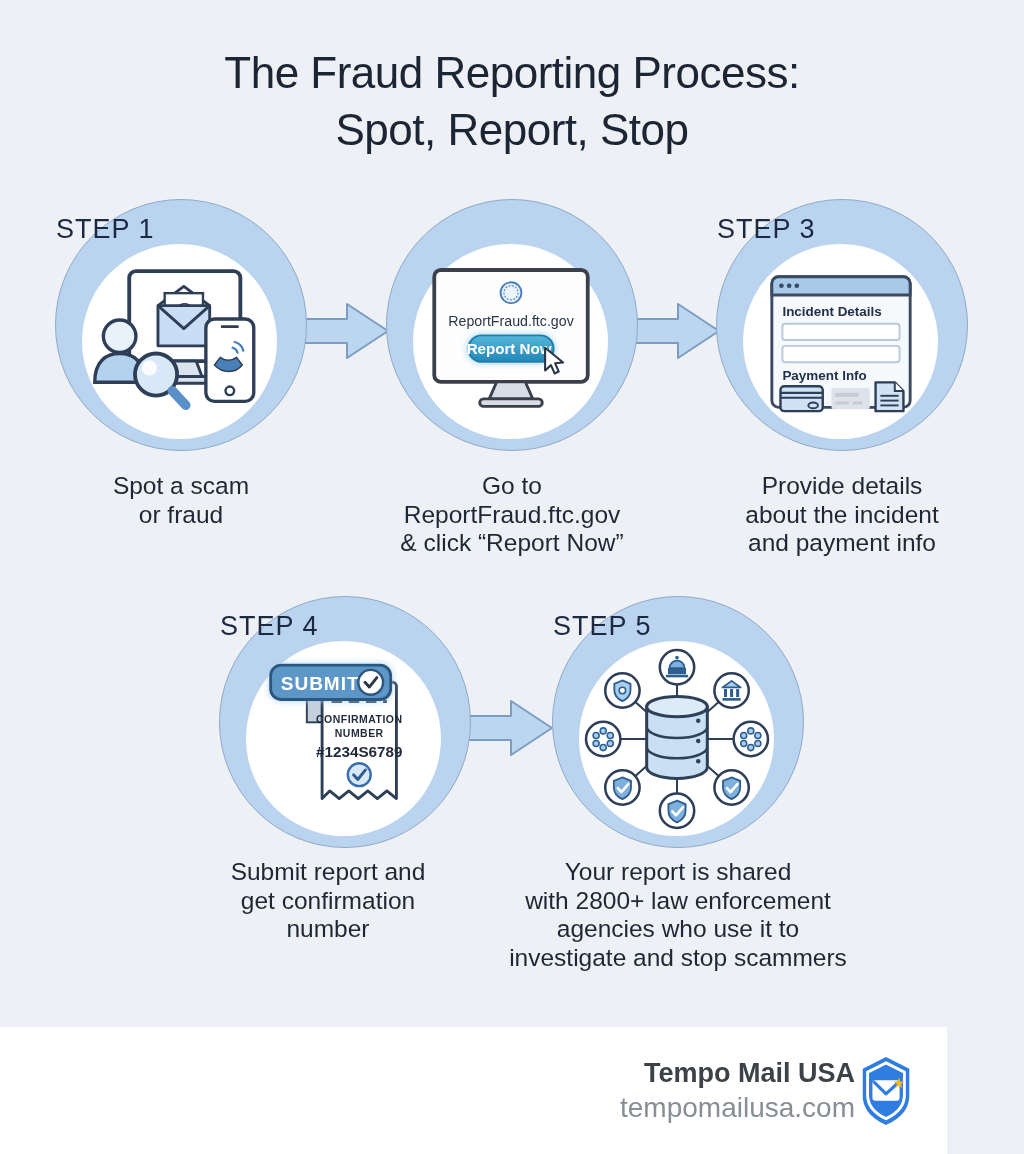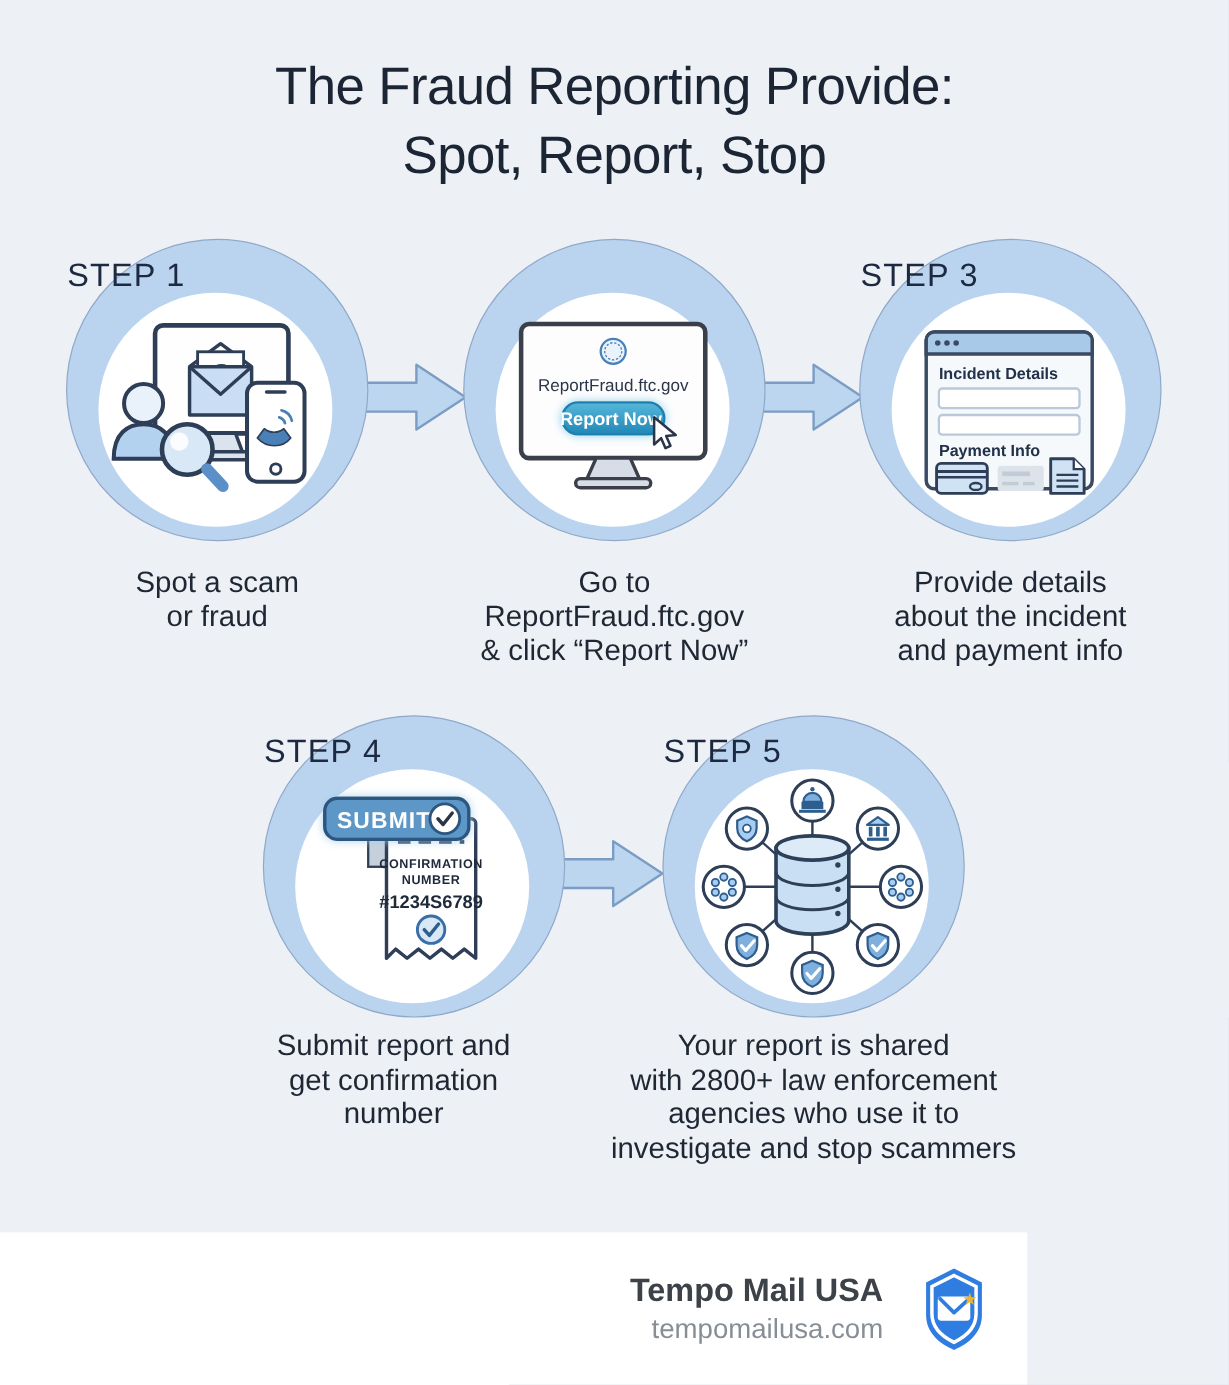--- a/index.html
+++ b/index.html
@@ -27,37 +27,36 @@
     position:absolute; top:14px; width:100%; text-align:left;
     font-size:27px; color:#1d2940; font-weight:500; letter-spacing:1px;
   }
   .caption {
     position:absolute; text-align:center;
     font-size:24.5px; line-height:28.5px; color:#1e2733;
     white-space:pre-line;
   }
   .arrow { position:absolute; z-index:1; }
   .footer {
-    position:absolute; left:0; bottom:0; width:856px; height:127px;
+    position:absolute; left:0; bottom:0; width:947px; height:127px;
     background:#ffffff; display:flex; align-items:center;
     justify-content:flex-end; padding-right:30px; box-sizing:border-box;
-    gap:28px;
   }
   .brand-text { text-align:right; }
   .brand-name { font-size:27px; font-weight:bold; color:#3d4248; }
-  .brand-site { font-size:23px; color:#878e96; margin-top:3px; }
+  .brand-site { font-size:28px; color:#878e96; margin-top:3px; }
   svg text { font-family:"Liberation Sans", sans-serif; }
 </style>
 </head>
 <body>
 
 <div class="canvas">
 
   <div class="title">
-    <div>The Fraud Reporting Provide:</div>
+    <div>The Fraud Reporting Process:</div>
     <div>Spot, Report, Stop</div>
   </div>
 
   <svg class="arrow" style="left:295px; top:302px;" width="95" height="58" viewBox="0 0 95 58">
     <polygon points="0,17 52,17 52,2 93,29 52,56 52,41 0,41" fill="#bdd6f0" stroke="#7b9cc4" stroke-width="2" stroke-linejoin="round"></polygon>
   </svg>
   <svg class="arrow" style="left:626px; top:302px;" width="95" height="58" viewBox="0 0 95 58">
     <polygon points="0,17 52,17 52,2 93,29 52,56 52,41 0,41" fill="#bdd6f0" stroke="#7b9cc4" stroke-width="2" stroke-linejoin="round"></polygon>
   </svg>
   <svg class="arrow" style="left:459px; top:699px;" width="95" height="58" viewBox="0 0 95 58">

